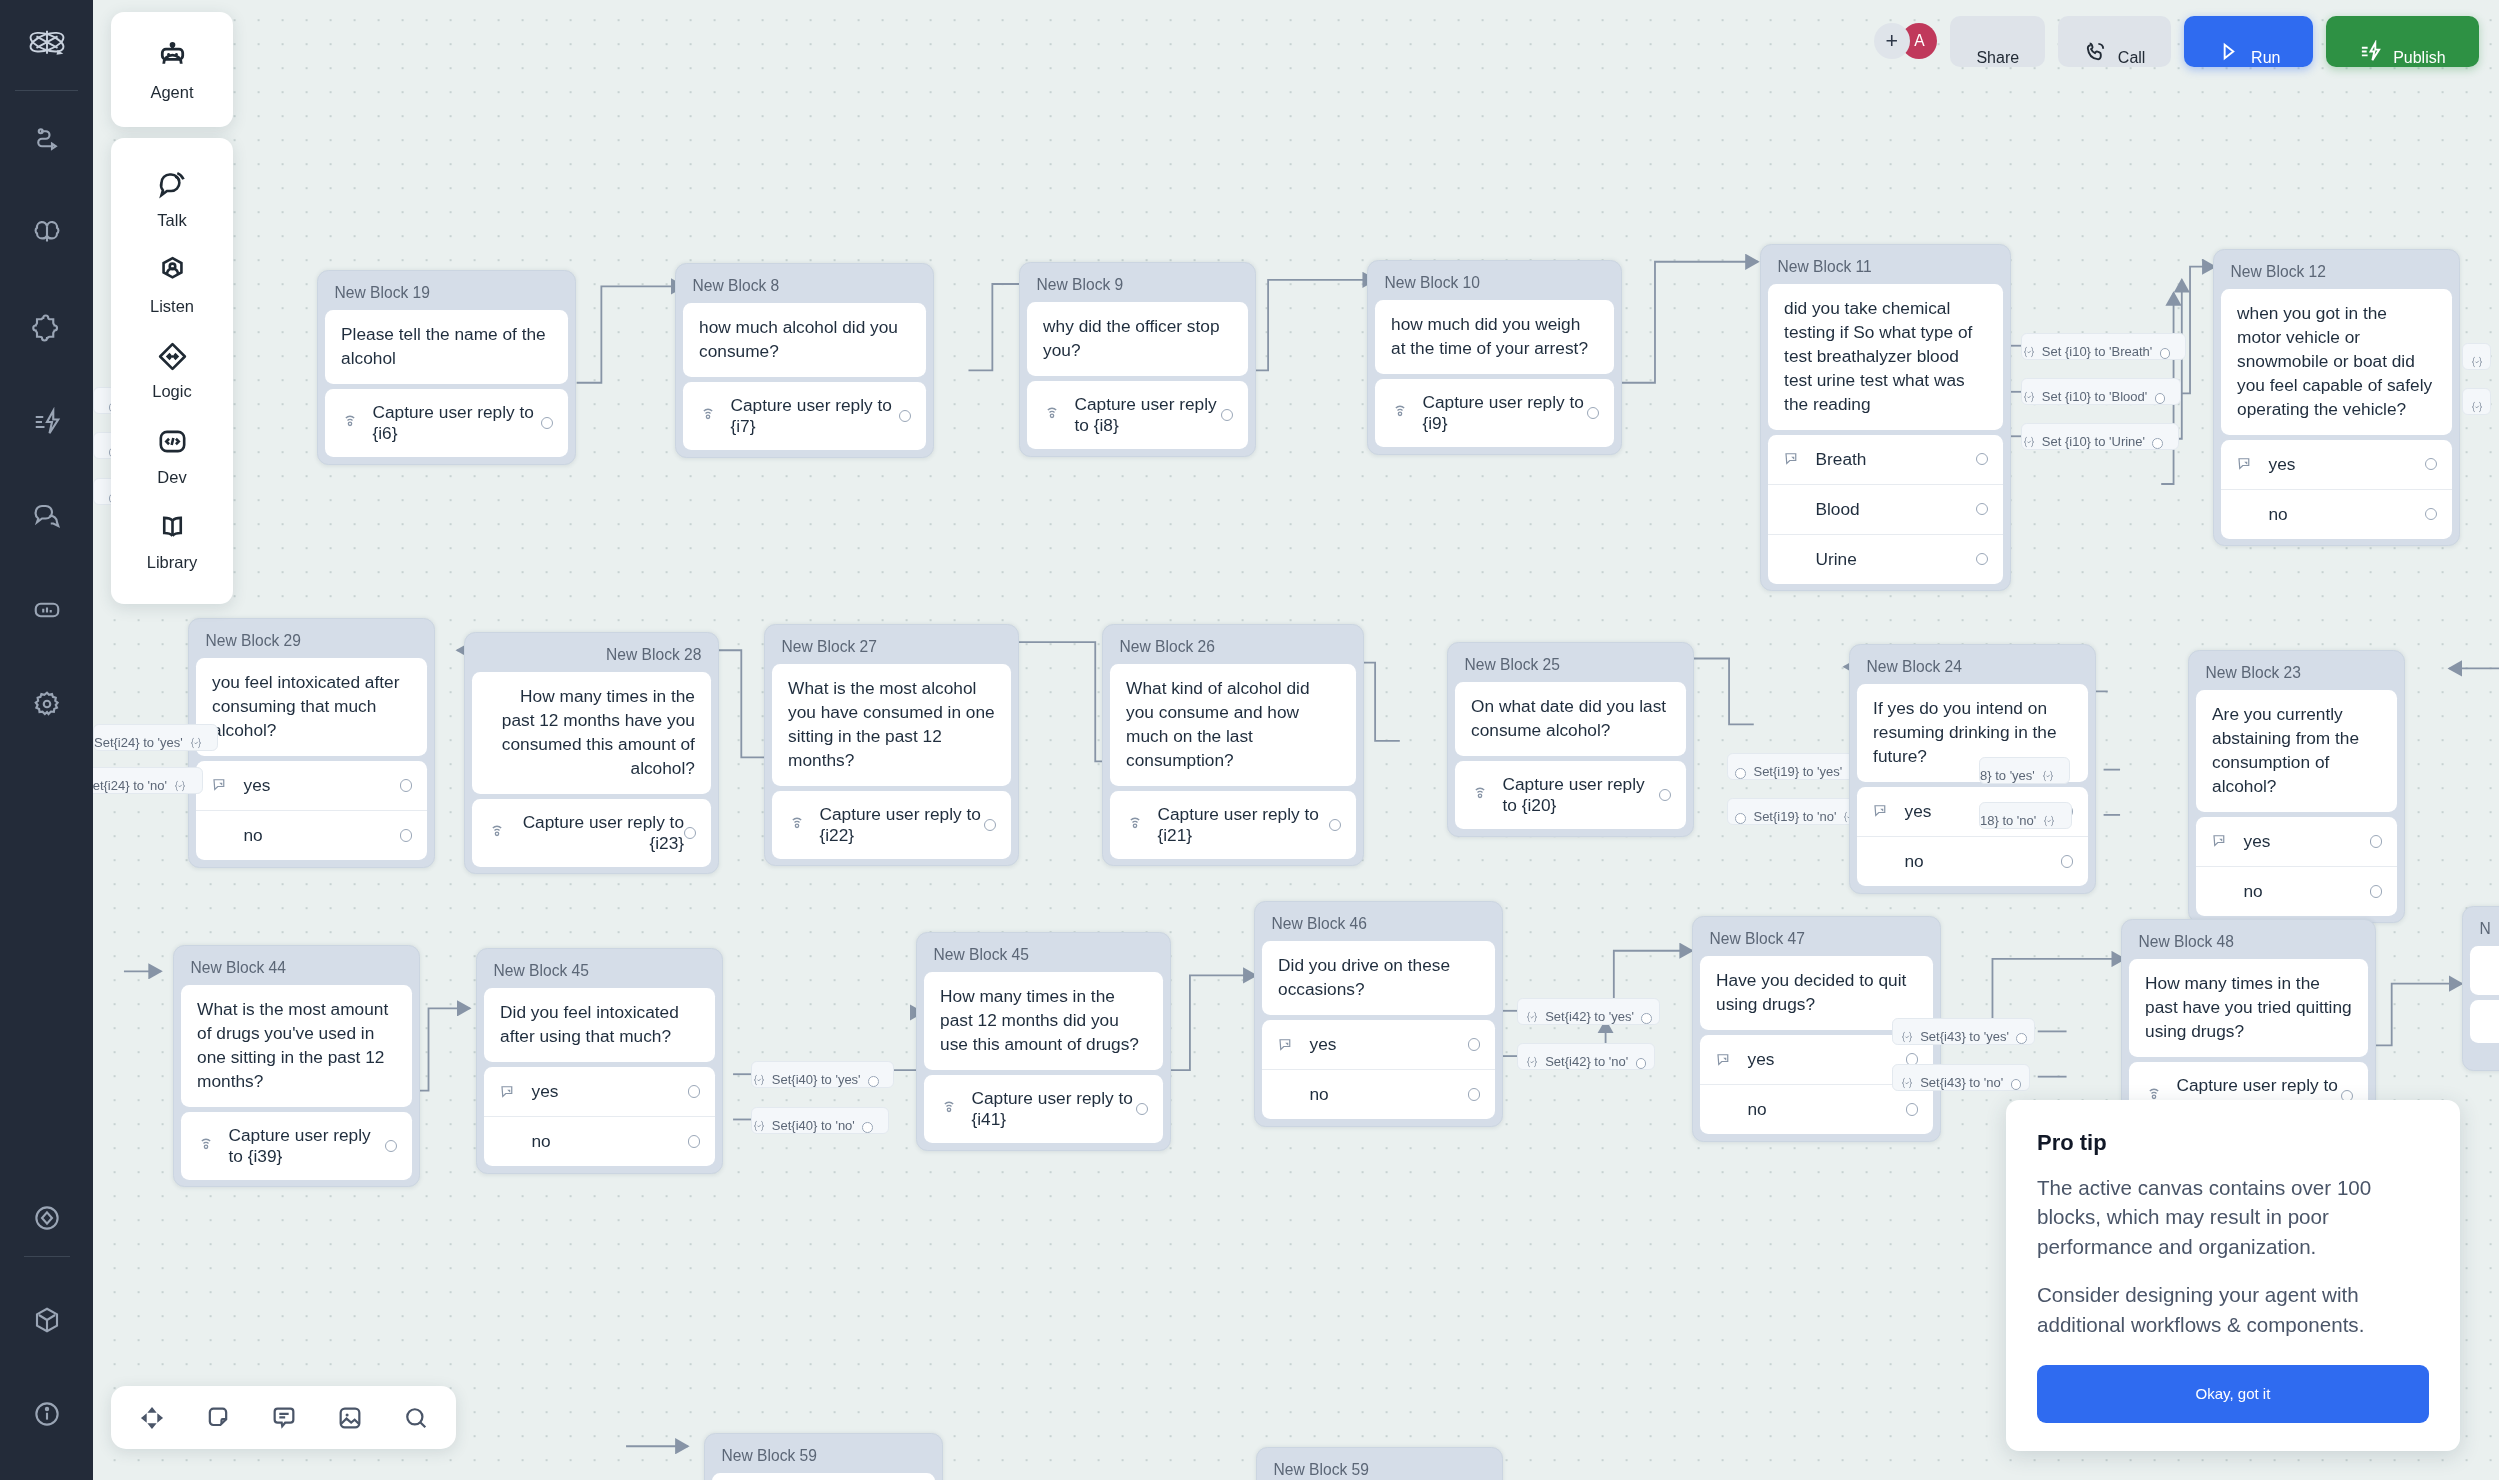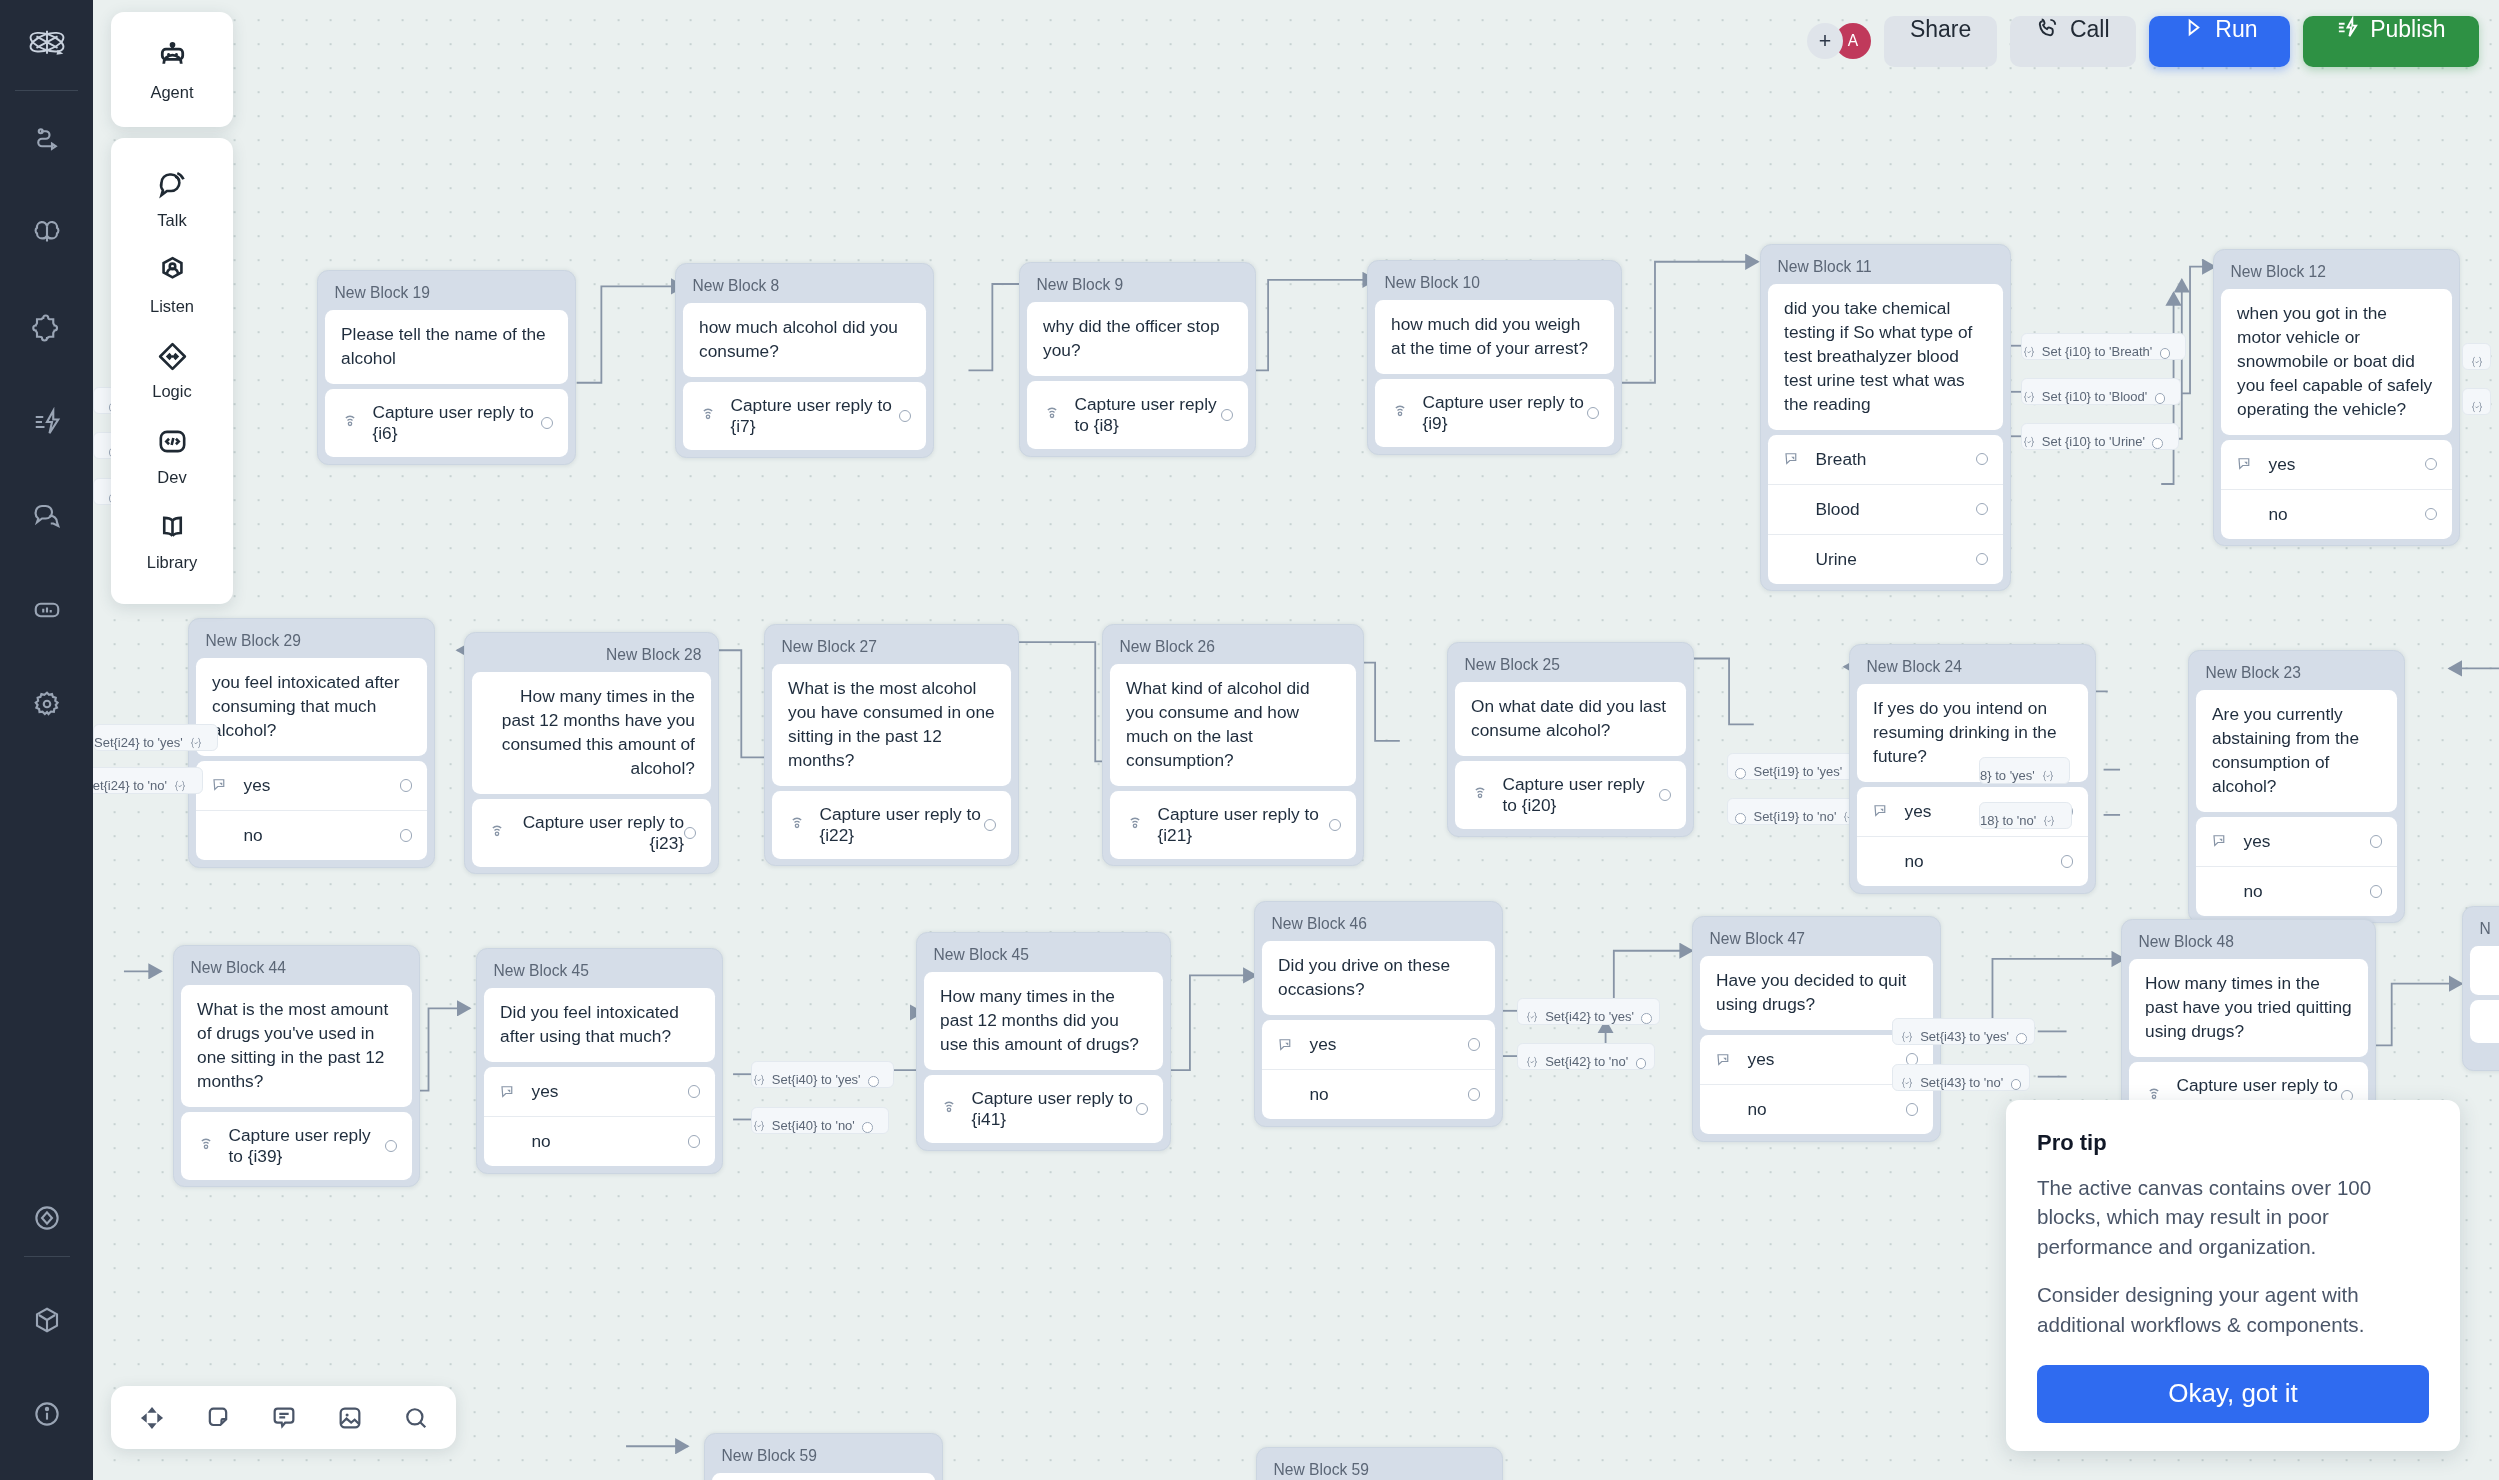--- a/index.html
+++ b/index.html
@@ -51,22 +51,22 @@
     position: relative; z-index: 1;
   }
   .avatar {
     width: 36px; height: 36px; border-radius: 50%; background: #c0395b;
     display: flex; align-items: center; justify-content: center;
     color: #fff; font-size: 15.6px; font-weight: 500; margin-left: -8.2px;
     cursor: pointer;
   }
   .tbtn {
     height: 51px; border-radius: 10px; background: #dee3e9;
-    display: flex; align-items: flex-start; justify-content: center; gap: 10.7px;
-    padding: 0 26px; font-size: 23px; color: #222b36; cursor: pointer;
+    display: flex; align-items: flex-end; justify-content: center; gap: 10.7px;
+    padding: 0 26px; font-size: 16px; color: #222b36; cursor: pointer;
     font-weight: 400;
   }
   .tbtn.run { background: #2f6bf0; color: #fff; padding: 0 33px;
     box-shadow: 0 2.5px 8.2px rgba(47,107,240,.35); }
   .tbtn.pub { background: #2e9144; color: #fff; padding: 0 33px;
     box-shadow: 0 2.5px 8.2px rgba(46,145,68,.3); }
   .tbtn svg { fill: none; stroke-width: 2; }
 
   
   #palette { position: absolute; left: 111px; top: 11.5px; z-index: 50; width: 122px; }
@@ -100,21 +100,21 @@
   #protip {
     position: absolute; left: 2006px; top: 1100px; width: 454px;
     background: #fff; border-radius: 13px; padding: 30px 31px 28px;
     box-shadow: 0 5px 21.4px rgba(40,60,80,.16); z-index: 52;
   }
   #protip h3 { font-size: 22px; color: #111827; margin-bottom: 16.5px; font-weight: 700; }
   #protip p { font-size: 20.6px; line-height: 1.45; color: #4a5568; margin-bottom: 18px; }
   #protip p:last-of-type { margin-bottom: 25px; }
   .tipbtn {
     height: 58px; border-radius: 9px; background: #2f6bf0; color: #fff;
-    font-size: 26px; display: flex; align-items: center; justify-content: center;
+    font-size: 15px; display: flex; align-items: center; justify-content: center;
     cursor: pointer;
   }
 
   
   .block {
     position: absolute; border-radius: 11.5px; background: #d5dde8;
     padding: 6.6px; box-shadow: 0 0.8px 4.1px rgba(60,80,100,.12);
     border: 0.8px solid #cbd5e1;
   }
   .blk-title { font-size: 15.6px; color: #5b6676; padding: 6.6px 10px 8.2px; }

